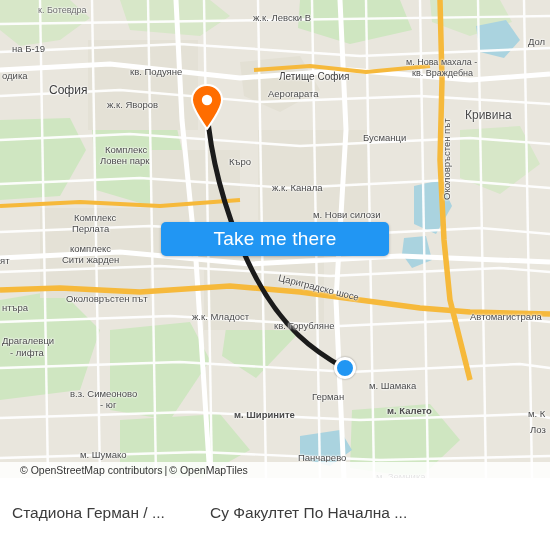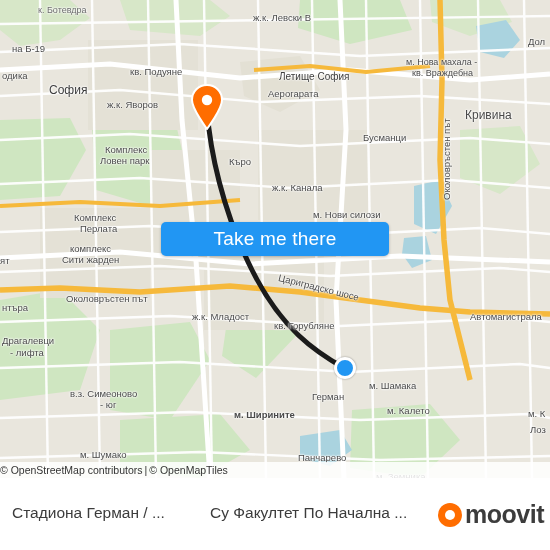--- a/index.html
+++ b/index.html
@@ -31,21 +31,21 @@
   #attrib {
     position: absolute;
     left: 0;
     top: 462px;
     width: 550px;
     height: 16px;
     background: rgba(255,255,255,0.85);
     font-size: 10.5px;
     color: #333;
     line-height: 16px;
-    padding-left: 0;
+    padding-left: 20px;
     white-space: nowrap;
   }
   #attrib a, #attrib span.lnk { color: #333; text-decoration: none; }
   #attrib .sep { color: #333; padding: 0 2px; }
 
   
   #take-me-there {
     position: absolute;
     left: 161px;
     top: 222px;
@@ -231,39 +231,39 @@
         <div class="lbl" style="position: absolute; left: 268px; top: 88px; font-size: 9.5px; color: rgb(74, 74, 74); white-space: nowrap; text-shadow: rgb(255, 255, 255) 0px 0px 2px, rgb(255, 255, 255) 0px 0px 2px, rgb(255, 255, 255) 0px 0px 3px;">Аерогарата</div>
         <div class="lbl" style="position: absolute; left: 465px; top: 108px; font-size: 12px; color: rgb(74, 74, 74); white-space: nowrap; text-shadow: rgb(255, 255, 255) 0px 0px 2px, rgb(255, 255, 255) 0px 0px 2px, rgb(255, 255, 255) 0px 0px 3px;">Кривина</div>
         <div class="lbl" style="position: absolute; left: 107px; top: 99px; font-size: 9.5px; color: rgb(74, 74, 74); white-space: nowrap; text-shadow: rgb(255, 255, 255) 0px 0px 2px, rgb(255, 255, 255) 0px 0px 2px, rgb(255, 255, 255) 0px 0px 3px;">ж.к. Яворов</div>
         <div class="lbl" style="position: absolute; left: 49px; top: 83px; font-size: 12px; color: rgb(61, 61, 61); white-space: nowrap; text-shadow: rgb(255, 255, 255) 0px 0px 2px, rgb(255, 255, 255) 0px 0px 2px, rgb(255, 255, 255) 0px 0px 3px;">София</div>
         <div class="lbl" style="position: absolute; left: 363px; top: 132px; font-size: 9.5px; color: rgb(74, 74, 74); white-space: nowrap; text-shadow: rgb(255, 255, 255) 0px 0px 2px, rgb(255, 255, 255) 0px 0px 2px, rgb(255, 255, 255) 0px 0px 3px;">Бусманци</div>
         <div class="lbl" style="position: absolute; left: 229px; top: 156px; font-size: 9.5px; color: rgb(74, 74, 74); white-space: nowrap; text-shadow: rgb(255, 255, 255) 0px 0px 2px, rgb(255, 255, 255) 0px 0px 2px, rgb(255, 255, 255) 0px 0px 3px;">Къро</div>
         <div class="lbl" style="position: absolute; left: 105px; top: 144px; font-size: 9.5px; color: rgb(74, 74, 74); white-space: nowrap; text-shadow: rgb(255, 255, 255) 0px 0px 2px, rgb(255, 255, 255) 0px 0px 2px, rgb(255, 255, 255) 0px 0px 3px;">Комплекс</div>
         <div class="lbl" style="position: absolute; left: 100px; top: 155px; font-size: 9.5px; color: rgb(74, 74, 74); white-space: nowrap; text-shadow: rgb(255, 255, 255) 0px 0px 2px, rgb(255, 255, 255) 0px 0px 2px, rgb(255, 255, 255) 0px 0px 3px;">Ловен парк</div>
         <div class="lbl" style="position: absolute; left: 272px; top: 182px; font-size: 9.5px; color: rgb(74, 74, 74); white-space: nowrap; text-shadow: rgb(255, 255, 255) 0px 0px 2px, rgb(255, 255, 255) 0px 0px 2px, rgb(255, 255, 255) 0px 0px 3px;">ж.к. Канала</div>
         <div class="lbl" style="position: absolute; left: 74px; top: 212px; font-size: 9.5px; color: rgb(74, 74, 74); white-space: nowrap; text-shadow: rgb(255, 255, 255) 0px 0px 2px, rgb(255, 255, 255) 0px 0px 2px, rgb(255, 255, 255) 0px 0px 3px;">Комплекс</div>
-        <div class="lbl" style="position: absolute; left: 80px; top: 223px; font-size: 9.5px; color: rgb(74, 74, 74); white-space: nowrap; text-shadow: rgb(255, 255, 255) 0px 0px 2px, rgb(255, 255, 255) 0px 0px 2px, rgb(255, 255, 255) 0px 0px 3px;">Перлата</div>
+        <div class="lbl" style="position: absolute; left: 72px; top: 223px; font-size: 9.5px; color: rgb(74, 74, 74); white-space: nowrap; text-shadow: rgb(255, 255, 255) 0px 0px 2px, rgb(255, 255, 255) 0px 0px 2px, rgb(255, 255, 255) 0px 0px 3px;">Перлата</div>
         <div class="lbl" style="position: absolute; left: 313px; top: 209px; font-size: 9.5px; color: rgb(74, 74, 74); white-space: nowrap; text-shadow: rgb(255, 255, 255) 0px 0px 2px, rgb(255, 255, 255) 0px 0px 2px, rgb(255, 255, 255) 0px 0px 3px;">м. Нови силози</div>
         <div class="lbl" style="position: absolute; left: 70px; top: 243px; font-size: 9.5px; color: rgb(74, 74, 74); white-space: nowrap; text-shadow: rgb(255, 255, 255) 0px 0px 2px, rgb(255, 255, 255) 0px 0px 2px, rgb(255, 255, 255) 0px 0px 3px;">комплекс</div>
         <div class="lbl" style="position: absolute; left: 62px; top: 254px; font-size: 9.5px; color: rgb(74, 74, 74); white-space: nowrap; text-shadow: rgb(255, 255, 255) 0px 0px 2px, rgb(255, 255, 255) 0px 0px 2px, rgb(255, 255, 255) 0px 0px 3px;">Сити жарден</div>
         <div class="lbl" style="position: absolute; left: 0px; top: 255px; font-size: 9.5px; color: rgb(74, 74, 74); white-space: nowrap; text-shadow: rgb(255, 255, 255) 0px 0px 2px, rgb(255, 255, 255) 0px 0px 2px, rgb(255, 255, 255) 0px 0px 3px;">ят</div>
         <div class="lbl" style="position: absolute; left: 441px; top: 200px; font-size: 9.5px; color: rgb(74, 74, 74); white-space: nowrap; text-shadow: rgb(255, 255, 255) 0px 0px 2px, rgb(255, 255, 255) 0px 0px 2px, rgb(255, 255, 255) 0px 0px 3px; transform-origin: left top; transform: rotate(-90deg);">Околовръстен път</div>
         <div class="lbl" style="position: absolute; left: 192px; top: 275px; font-size: 9.5px; color: rgb(74, 74, 74); white-space: nowrap; text-shadow: rgb(255, 255, 255) 0px 0px 2px, rgb(255, 255, 255) 0px 0px 2px, rgb(255, 255, 255) 0px 0px 3px; margin-top: 36px;">ж.к. Младост</div>
         <div class="lbl" style="position: absolute; left: 280px; top: 272px; font-size: 9.5px; color: rgb(74, 74, 74); white-space: nowrap; text-shadow: rgb(255, 255, 255) 0px 0px 2px, rgb(255, 255, 255) 0px 0px 2px, rgb(255, 255, 255) 0px 0px 3px; transform-origin: left top; transform: rotate(14deg);">Цариградско шосе</div>
         <div class="lbl" style="position: absolute; left: 66px; top: 293px; font-size: 9.5px; color: rgb(74, 74, 74); white-space: nowrap; text-shadow: rgb(255, 255, 255) 0px 0px 2px, rgb(255, 255, 255) 0px 0px 2px, rgb(255, 255, 255) 0px 0px 3px;">Околовръстен път</div>
         <div class="lbl" style="position: absolute; left: 2px; top: 302px; font-size: 9.5px; color: rgb(74, 74, 74); white-space: nowrap; text-shadow: rgb(255, 255, 255) 0px 0px 2px, rgb(255, 255, 255) 0px 0px 2px, rgb(255, 255, 255) 0px 0px 3px;">нтъра</div>
         <div class="lbl" style="position: absolute; left: 470px; top: 311px; font-size: 9.5px; color: rgb(74, 74, 74); white-space: nowrap; text-shadow: rgb(255, 255, 255) 0px 0px 2px, rgb(255, 255, 255) 0px 0px 2px, rgb(255, 255, 255) 0px 0px 3px;">Автомагистрала</div>
         <div class="lbl" style="position: absolute; left: 274px; top: 320px; font-size: 9.5px; color: rgb(74, 74, 74); white-space: nowrap; text-shadow: rgb(255, 255, 255) 0px 0px 2px, rgb(255, 255, 255) 0px 0px 2px, rgb(255, 255, 255) 0px 0px 3px;">кв. Горубляне</div>
         <div class="lbl" style="position: absolute; left: 2px; top: 335px; font-size: 9.5px; color: rgb(74, 74, 74); white-space: nowrap; text-shadow: rgb(255, 255, 255) 0px 0px 2px, rgb(255, 255, 255) 0px 0px 2px, rgb(255, 255, 255) 0px 0px 3px;">Драгалевци</div>
         <div class="lbl" style="position: absolute; left: 10px; top: 347px; font-size: 9.5px; color: rgb(74, 74, 74); white-space: nowrap; text-shadow: rgb(255, 255, 255) 0px 0px 2px, rgb(255, 255, 255) 0px 0px 2px, rgb(255, 255, 255) 0px 0px 3px;">- лифта</div>
         <div class="lbl" style="position: absolute; left: 70px; top: 388px; font-size: 9.5px; color: rgb(74, 74, 74); white-space: nowrap; text-shadow: rgb(255, 255, 255) 0px 0px 2px, rgb(255, 255, 255) 0px 0px 2px, rgb(255, 255, 255) 0px 0px 3px;">в.з. Симеоново</div>
         <div class="lbl" style="position: absolute; left: 100px; top: 399px; font-size: 9.5px; color: rgb(74, 74, 74); white-space: nowrap; text-shadow: rgb(255, 255, 255) 0px 0px 2px, rgb(255, 255, 255) 0px 0px 2px, rgb(255, 255, 255) 0px 0px 3px;">- юг</div>
         <div class="lbl" style="position: absolute; left: 312px; top: 391px; font-size: 9.5px; color: rgb(74, 74, 74); white-space: nowrap; text-shadow: rgb(255, 255, 255) 0px 0px 2px, rgb(255, 255, 255) 0px 0px 2px, rgb(255, 255, 255) 0px 0px 3px;">Герман</div>
         <div class="lbl" style="position: absolute; left: 369px; top: 380px; font-size: 9.5px; color: rgb(74, 74, 74); white-space: nowrap; text-shadow: rgb(255, 255, 255) 0px 0px 2px, rgb(255, 255, 255) 0px 0px 2px, rgb(255, 255, 255) 0px 0px 3px;">м. Шамака</div>
-        <div class="lbl" style="position: absolute; left: 387px; top: 405px; font-size: 9.5px; color: rgb(74, 74, 74); white-space: nowrap; text-shadow: rgb(255, 255, 255) 0px 0px 2px, rgb(255, 255, 255) 0px 0px 2px, rgb(255, 255, 255) 0px 0px 3px;">м. Калето</div>
+        <div class="lbl" style="position: absolute; left: 387px; top: 405px; font-size: 9.5px; color: rgb(74, 74, 74); white-space: nowrap; text-shadow: rgb(255, 255, 255) 0px 0px 2px, rgb(255, 255, 255) 0px 0px 2px, rgb(255, 255, 255) 0px 0px 3px; font-weight: bold;">м. Калето</div>
         <div class="lbl" style="position: absolute; left: 528px; top: 408px; font-size: 9.5px; color: rgb(74, 74, 74); white-space: nowrap; text-shadow: rgb(255, 255, 255) 0px 0px 2px, rgb(255, 255, 255) 0px 0px 2px, rgb(255, 255, 255) 0px 0px 3px;">м. К</div>
         <div class="lbl" style="position: absolute; left: 234px; top: 409px; font-size: 9.5px; color: rgb(74, 74, 74); white-space: nowrap; text-shadow: rgb(255, 255, 255) 0px 0px 2px, rgb(255, 255, 255) 0px 0px 2px, rgb(255, 255, 255) 0px 0px 3px; font-weight: bold;">м. Ширините</div>
         <div class="lbl" style="position: absolute; left: 530px; top: 424px; font-size: 9.5px; color: rgb(74, 74, 74); white-space: nowrap; text-shadow: rgb(255, 255, 255) 0px 0px 2px, rgb(255, 255, 255) 0px 0px 2px, rgb(255, 255, 255) 0px 0px 3px;">Лоз</div>
         <div class="lbl" style="position: absolute; left: 376px; top: 430px; font-size: 9.5px; color: rgb(74, 74, 74); white-space: nowrap; text-shadow: rgb(255, 255, 255) 0px 0px 2px, rgb(255, 255, 255) 0px 0px 2px, rgb(255, 255, 255) 0px 0px 3px; margin-top: 41px;">м. Земника</div>
         <div class="lbl" style="position: absolute; left: 80px; top: 449px; font-size: 9.5px; color: rgb(74, 74, 74); white-space: nowrap; text-shadow: rgb(255, 255, 255) 0px 0px 2px, rgb(255, 255, 255) 0px 0px 2px, rgb(255, 255, 255) 0px 0px 3px;">м. Шумако</div>
         <div class="lbl" style="position: absolute; left: 298px; top: 452px; font-size: 9.5px; color: rgb(74, 74, 74); white-space: nowrap; text-shadow: rgb(255, 255, 255) 0px 0px 2px, rgb(255, 255, 255) 0px 0px 2px, rgb(255, 255, 255) 0px 0px 3px;">Панчарево</div>
       </div>
 
     <div class="pin" style="left:190px; top:84px;">
       <svg width="34" height="46" viewBox="0 0 34 46">
@@ -277,19 +277,15 @@
     <div id="attrib">
       <span class="lnk">© OpenStreetMap contributors</span><span class="sep">|</span><span class="lnk">© OpenMapTiles</span>
     </div>
 
     <button id="take-me-there">Take me there</button>
   </div>
 
   <div id="footer">
     <div id="footer-from" class="footer-label">Стадиона Герман / ...</div>
     <div id="footer-to" class="footer-label">Су Факултет По Начална ...</div>
-    <div id="moovit-logo">
-      <span class="mark"></span>
-      <span class="word">moovit</span>
-    </div>
   </div>
 
 </div>
 
 </body></html>

